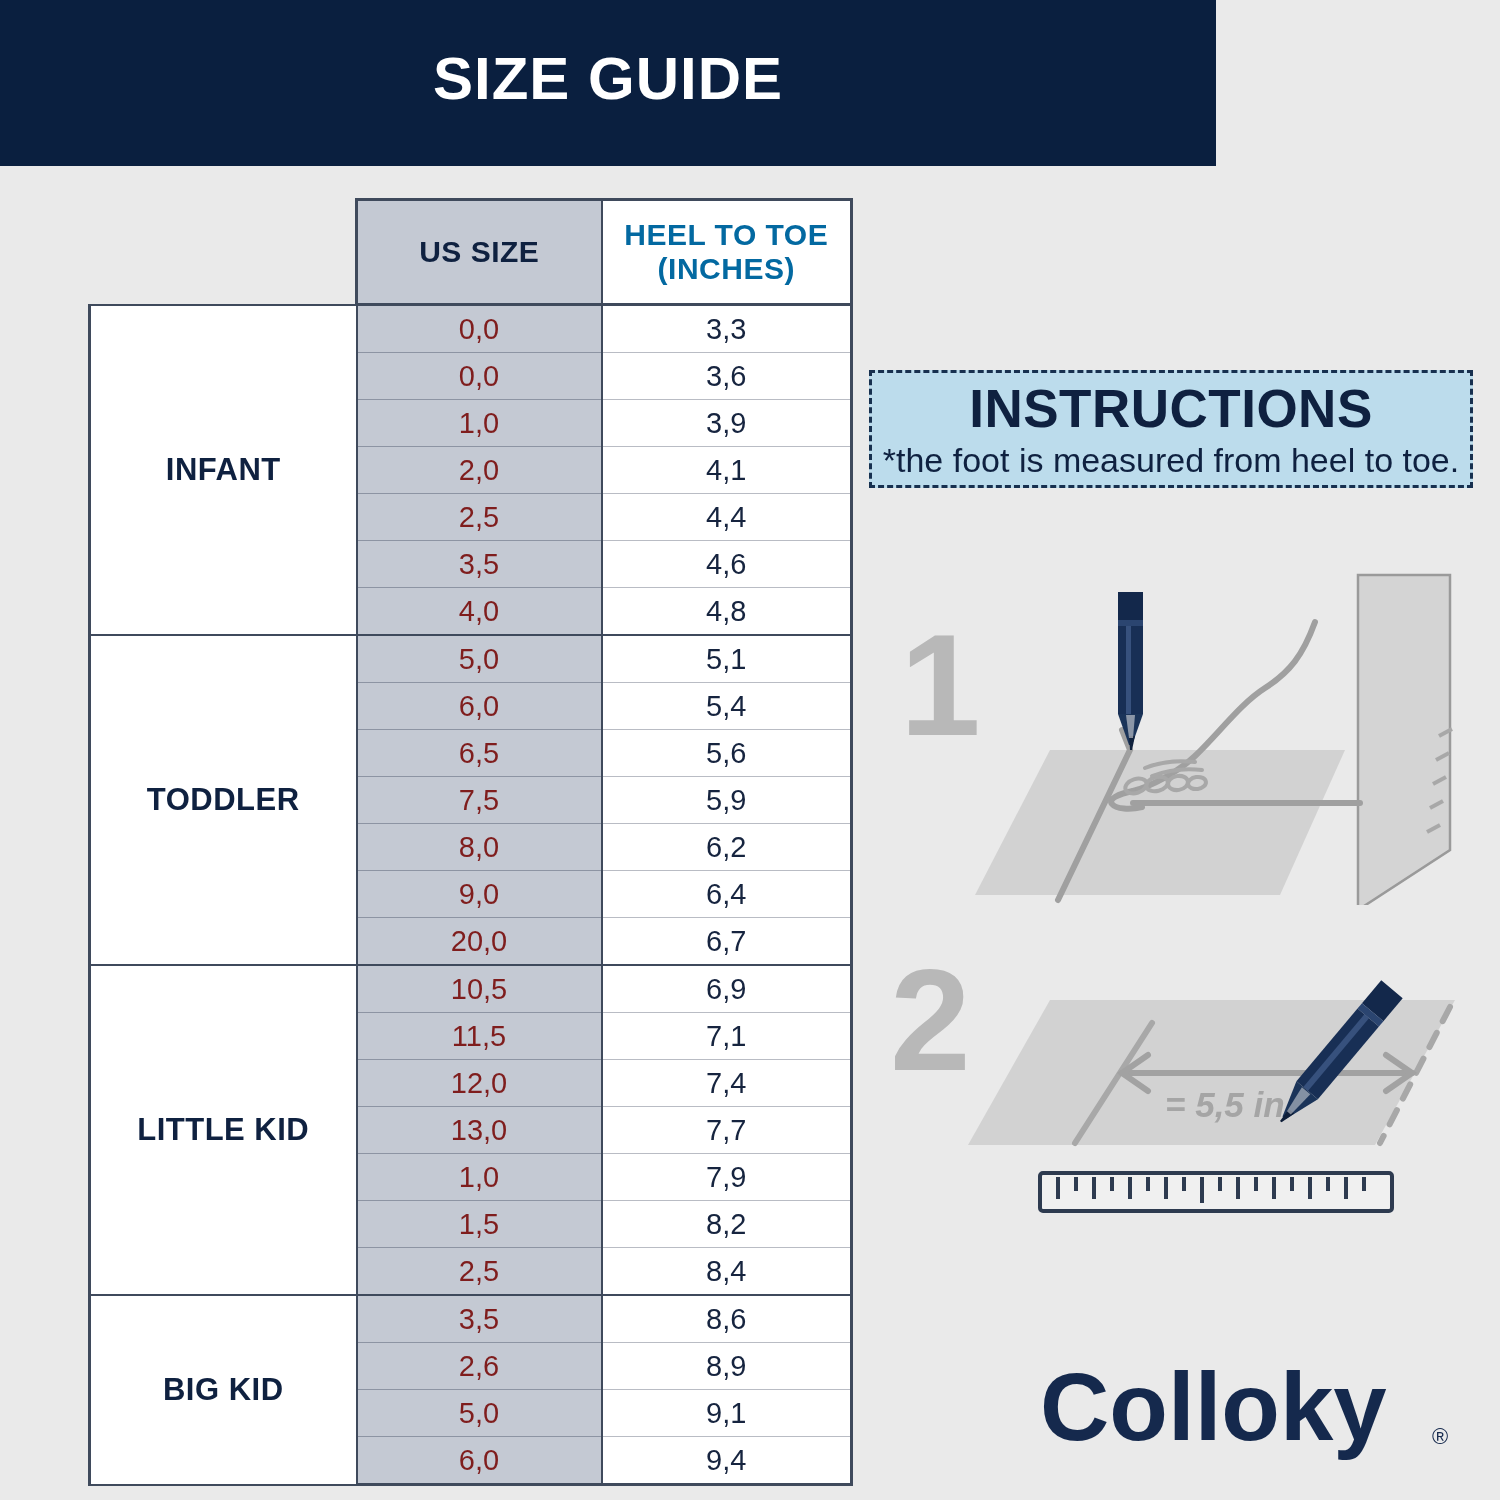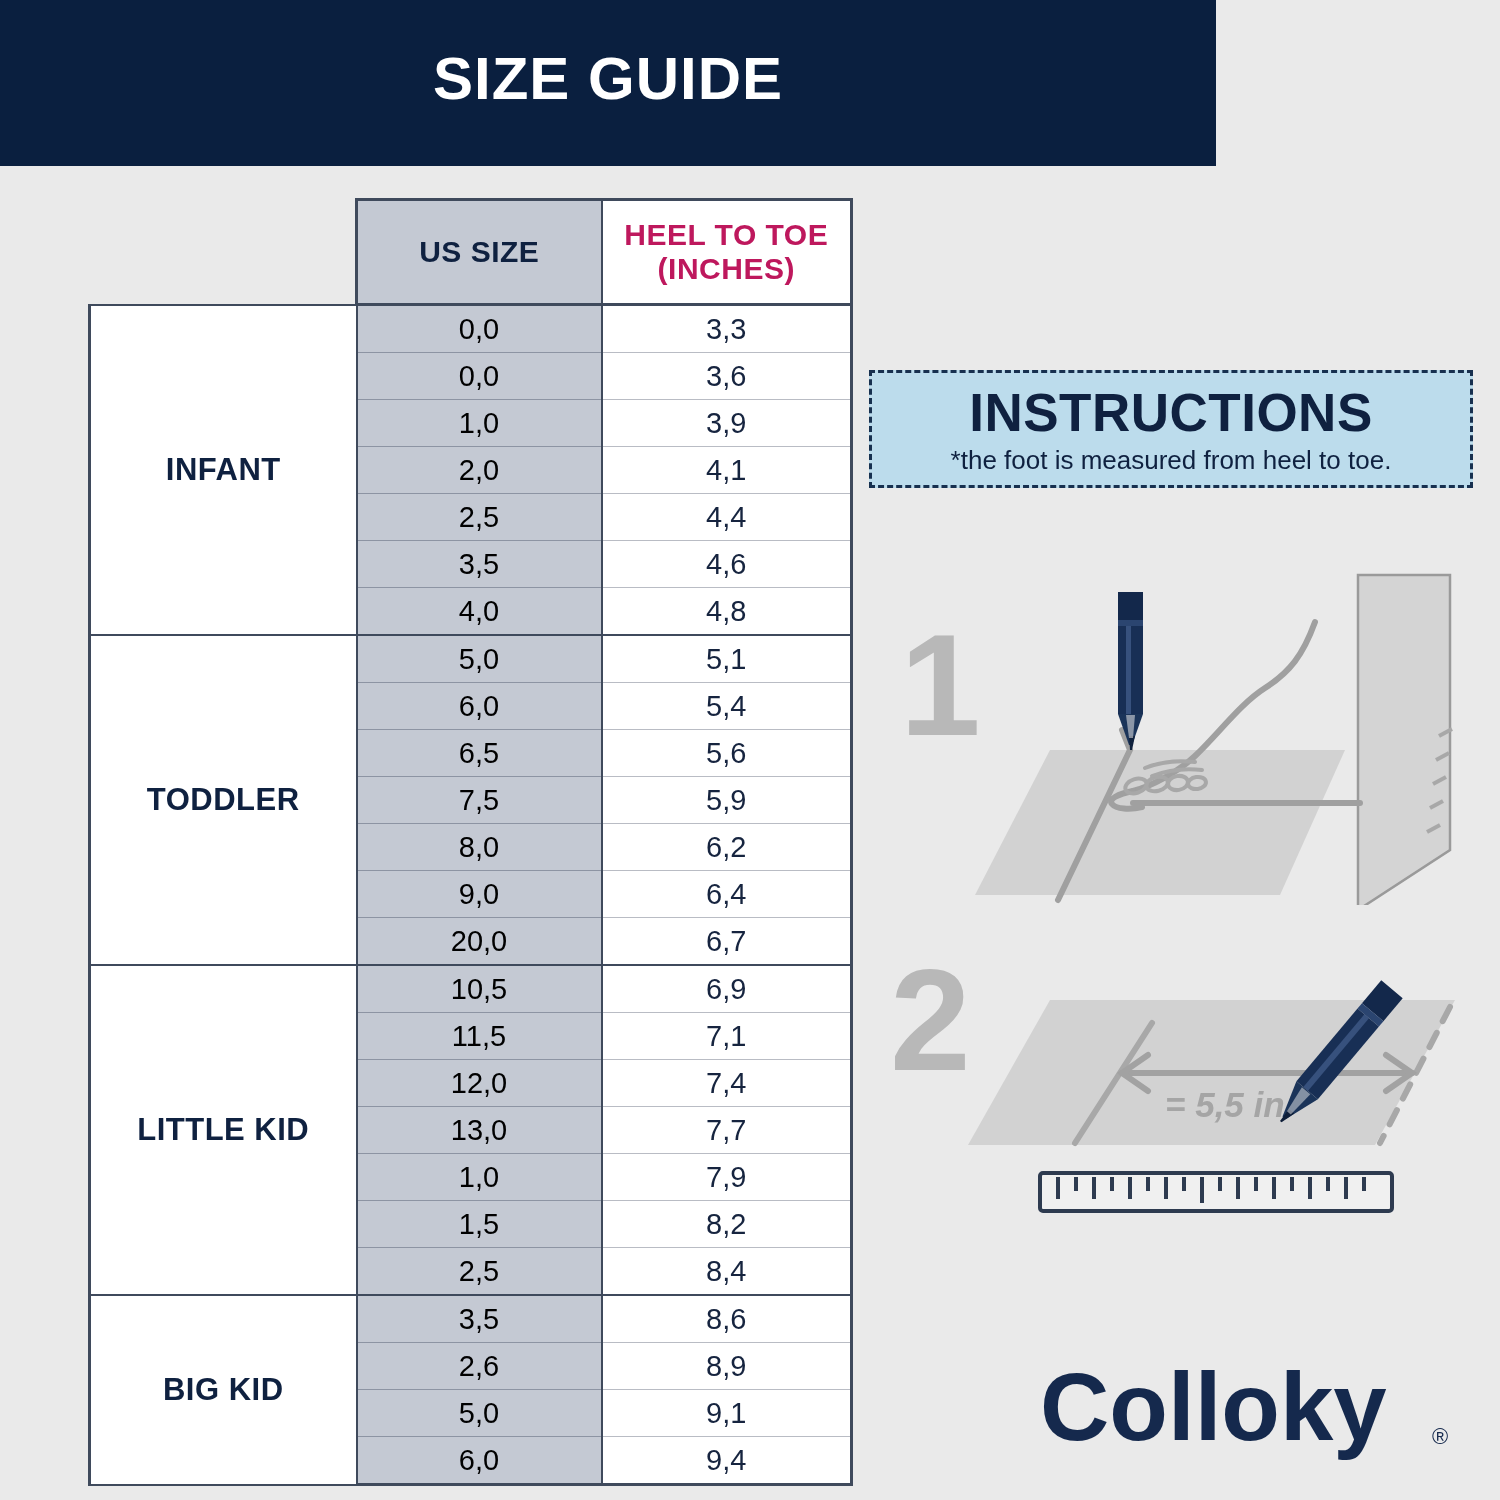--- a/index.html
+++ b/index.html
@@ -80,21 +80,21 @@
     vertical-align: middle;
     height: 102px;
     border-top: 3px solid #3f4a5c;
     border-left: 3px solid #3f4a5c;
     border-right: 2px solid #3f4a5c;
     border-bottom: 3px solid #3f4a5c;
     letter-spacing: 0.5px;
   }
   .hdr-ht {
     background: #ffffff;
-    color: #be185d;
+    color: #0369a1;
     font-size: 30px;
     font-weight: bold;
     text-align: center;
     vertical-align: middle;
     height: 102px;
     line-height: 1.15;
     border-top: 3px solid #3f4a5c;
     border-right: 3px solid #3f4a5c;
     border-bottom: 3px solid #3f4a5c;
     letter-spacing: 0.5px;
@@ -109,21 +109,21 @@
     vertical-align: middle;
     border-left: 3px solid #3f4a5c;
     border-top: 2px solid #3f4a5c;
     border-bottom: 2px solid #3f4a5c;
     border-right: 2px solid #3f4a5c;
     letter-spacing: 0.5px;
   }
 
   .us-cell {
     background: #c4c9d3;
-    color: #000000;
+    color: #7f1d1d;
     font-size: 29px;
     text-align: center;
     vertical-align: middle;
     height: 46px;
     border-left: 2px solid #3f4a5c;
     border-right: 2px solid #3f4a5c;
     border-bottom: 1px solid #8d94a3;
   }
   .ht-cell {
     background: #ffffff;
@@ -158,21 +158,21 @@
   .instr-title {
     color: #0f2140;
     font-size: 53px;
     font-weight: bold;
     letter-spacing: 0.5px;
     line-height: 1;
     margin-bottom: 8px;
   }
   .instr-note {
     color: #0f2140;
-    font-size: 26px;
+    font-size: 34px;
     line-height: 1;
   }
 
   
   .step {
     position: absolute;
   }
   .step1 { left: 890px; top: 560px; width: 580px; height: 345px; }
   .step2 { left: 890px; top: 945px; width: 580px; height: 290px; }
   .step svg { display: block; }

